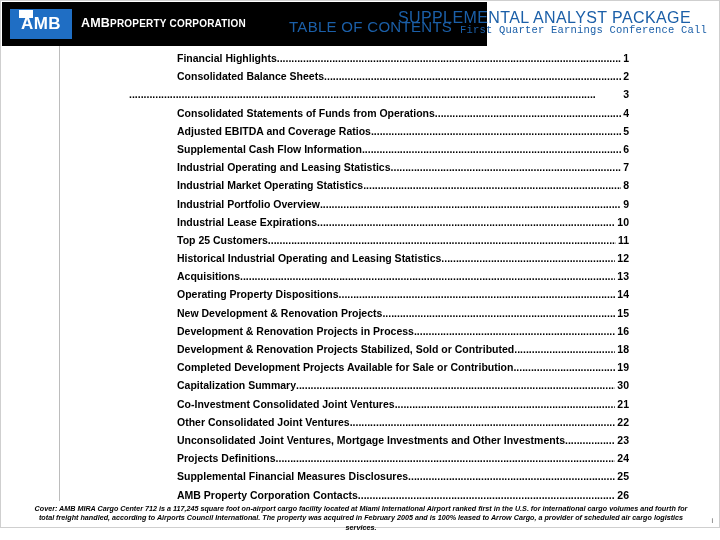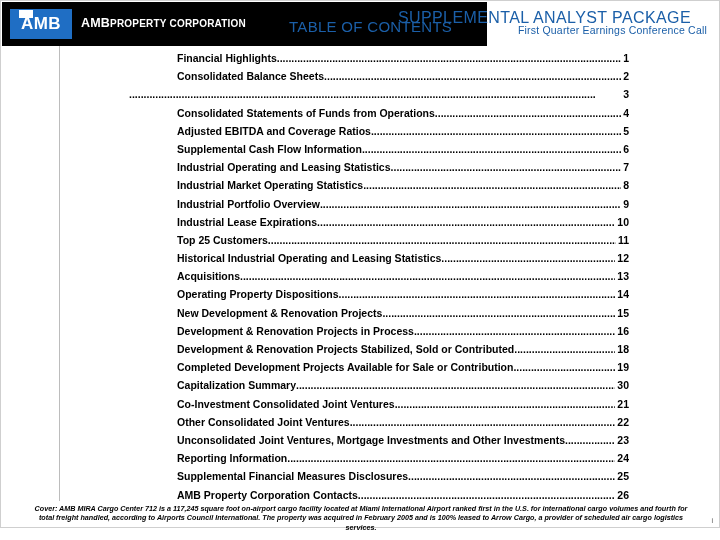--- a/index.html
+++ b/index.html
@@ -93,20 +93,21 @@
   }
   .pkg-line2 {
     position: absolute;
     right: 12px;
     top: 23px;
     font-size: 10.5px;
     color: #1b5fa8;
     letter-spacing: 0.2px;
     text-align: center;
     white-space: nowrap;
+    font-family: Liberation Mono, monospace;
   }
 
   
   .left-rule {
     position: absolute;
     left: 58px;
     top: 45px;
     width: 1px;
     height: 455px;
     background: #bcbcbc;
@@ -295,21 +296,21 @@
         <span class="toc-label">Other Consolidated Joint Ventures</span>
         <span class="toc-dots">................................................................................................................................................................</span>
         <span class="toc-page">22</span>
       </div>
       <div class="toc-row">
         <span class="toc-label">Unconsolidated Joint Ventures, Mortgage Investments and Other Investments</span>
         <span class="toc-dots">................................................................................................................................................................</span>
         <span class="toc-page">23</span>
       </div>
       <div class="toc-row">
-        <span class="toc-label">Reporting Information</span>
+        <span class="toc-label">Projects Definitions</span>
         <span class="toc-dots">................................................................................................................................................................</span>
         <span class="toc-page">24</span>
       </div>
       <div class="toc-row">
         <span class="toc-label">Supplemental Financial Measures Disclosures</span>
         <span class="toc-dots">................................................................................................................................................................</span>
         <span class="toc-page">25</span>
       </div>
       <div class="toc-row">
         <span class="toc-label">AMB Property Corporation Contacts</span>

